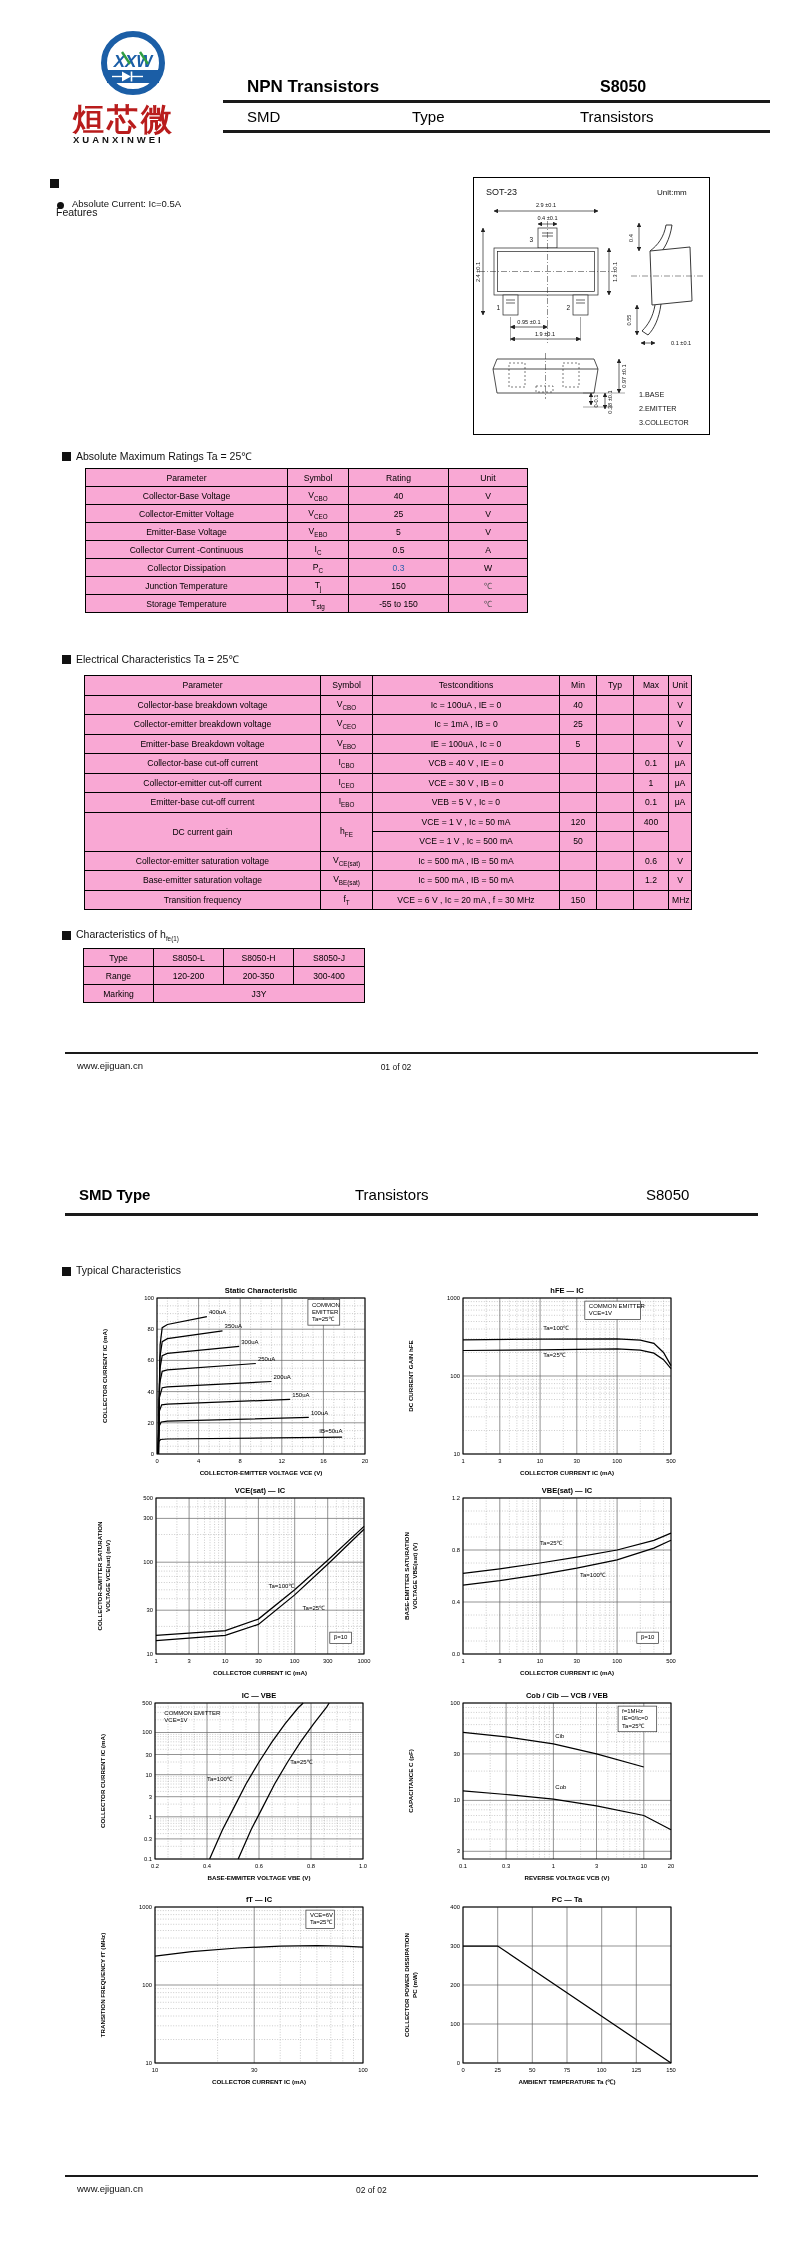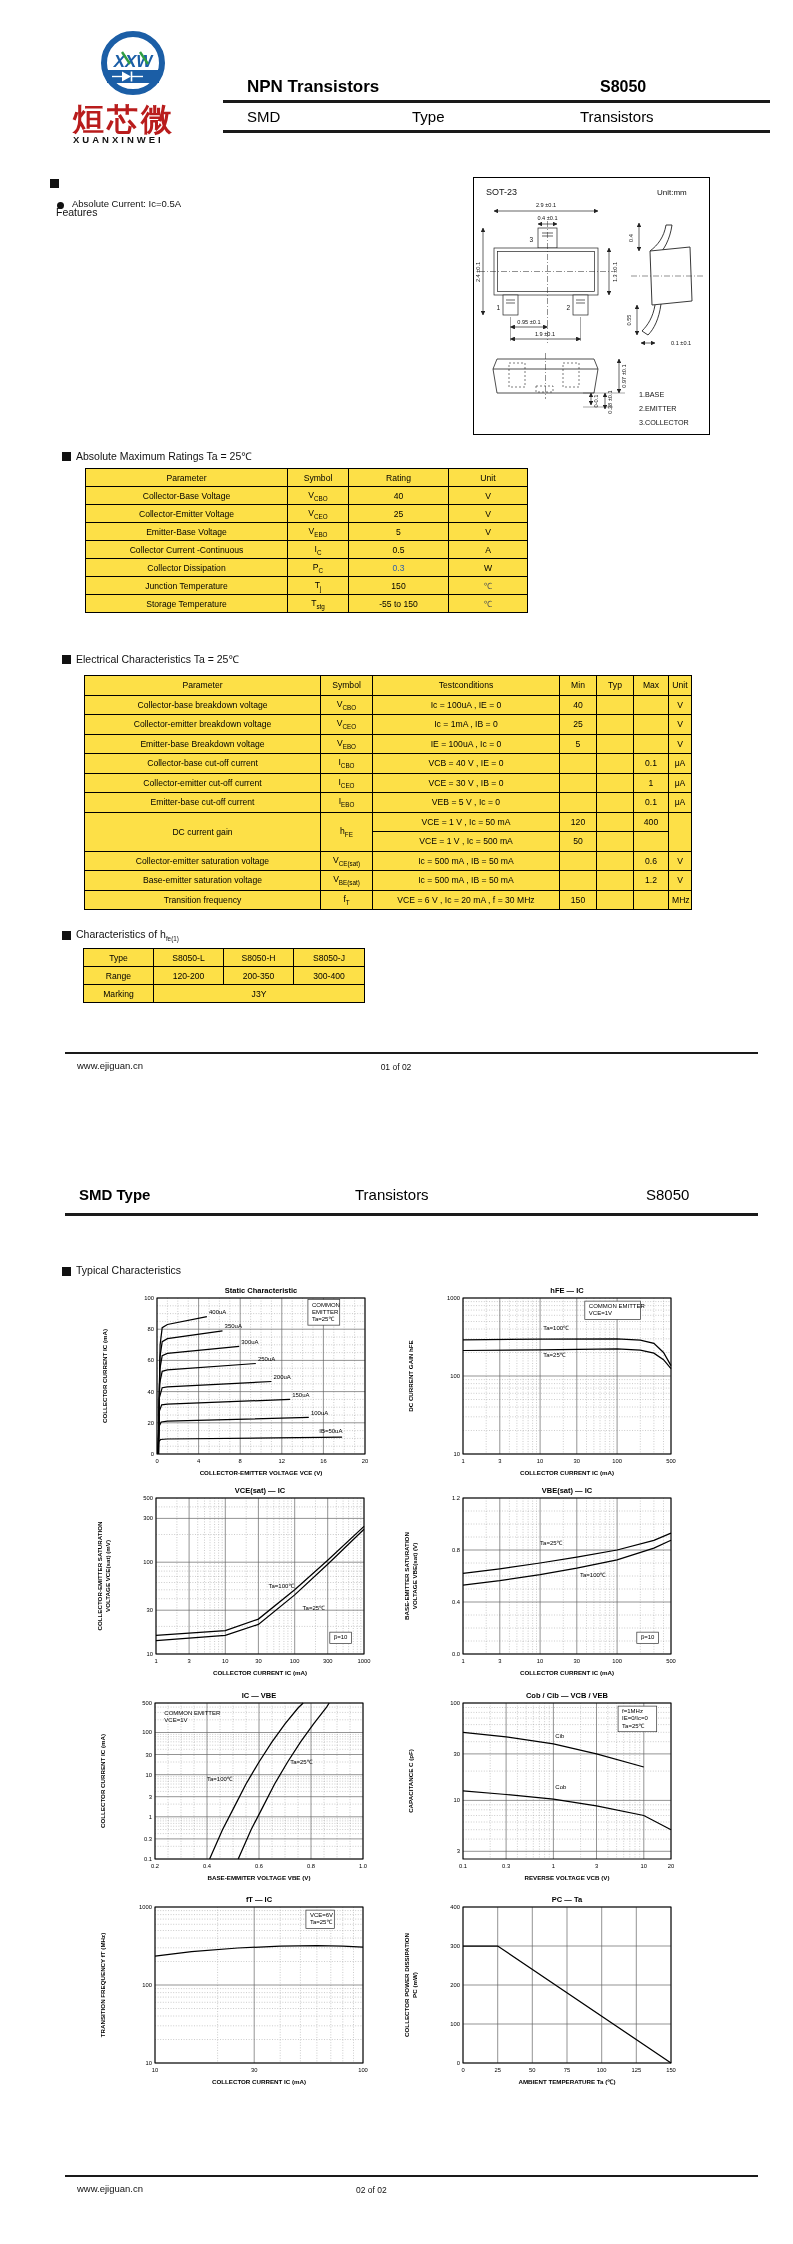--- a/index.html
+++ b/index.html
@@ -5,21 +5,21 @@
   html,body{margin:0;padding:0;background:#fff;}
   .sheet{position:relative;width:793px;height:2244px;background:#fff;overflow:hidden;
          font-family:"Liberation Sans",sans-serif;color:#000;}
   .abs{position:absolute;}
   .rule{position:absolute;background:#1a1a1a;height:2.5px;}
   .sq{position:absolute;width:9px;height:9px;background:#111;}
   .dot{position:absolute;width:7px;height:7px;border-radius:50%;background:#111;}
   .h{position:absolute;font-size:10.5px;color:#111;white-space:nowrap;}
   .big{font-size:17px;font-weight:bold;}
   .mid{font-size:15px;}
-  table{border-collapse:collapse;table-layout:fixed;font-size:8.6px;color:#000;background:#fde047;}
+  table{border-collapse:collapse;table-layout:fixed;font-size:8.6px;color:#000;background:#f9a8d4;}
   .dtable{position:absolute;border:1.6px solid #000;}
   td,th{border:1px solid #000;padding:0 3px;overflow:hidden;white-space:nowrap;font-weight:normal;}
   .t1 td{height:17px;}
   .t2 td{height:18.5px;}
   .t3 td{height:17px;text-align:center;}
   .l{text-align:center;}
   .c{text-align:center;}
   sub{font-size:6.3px;}
   .blue{color:#2e5fae;}
   .dim{color:#555;}

